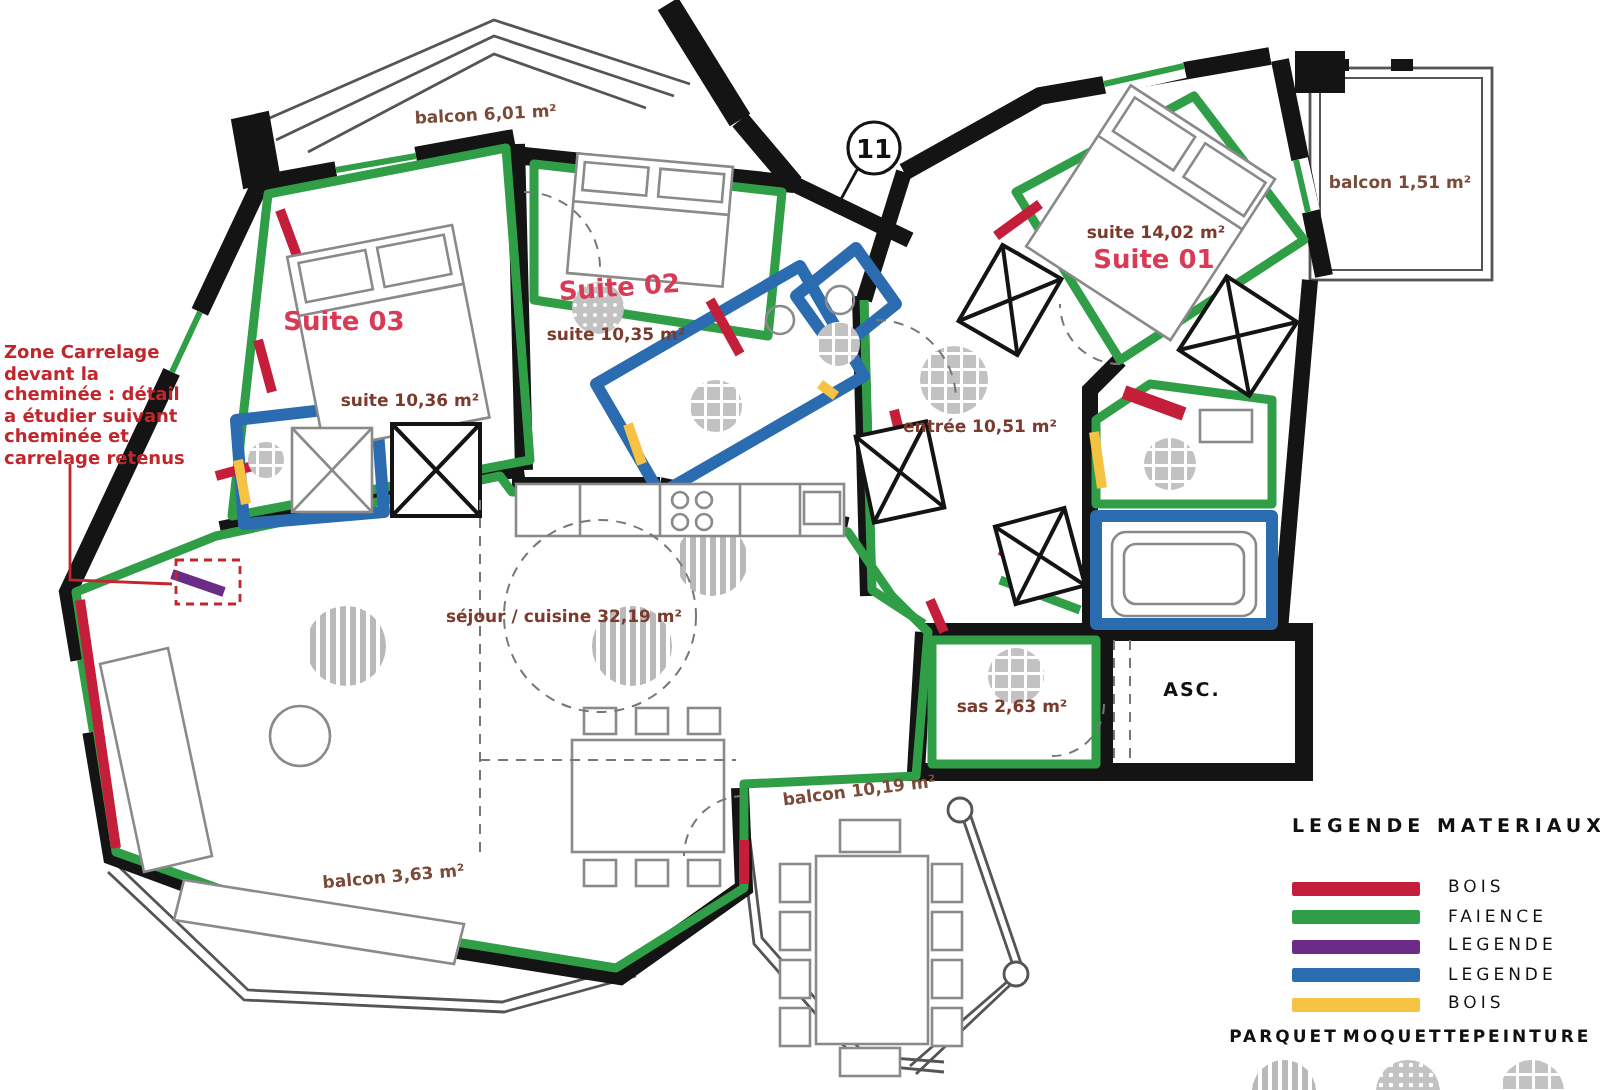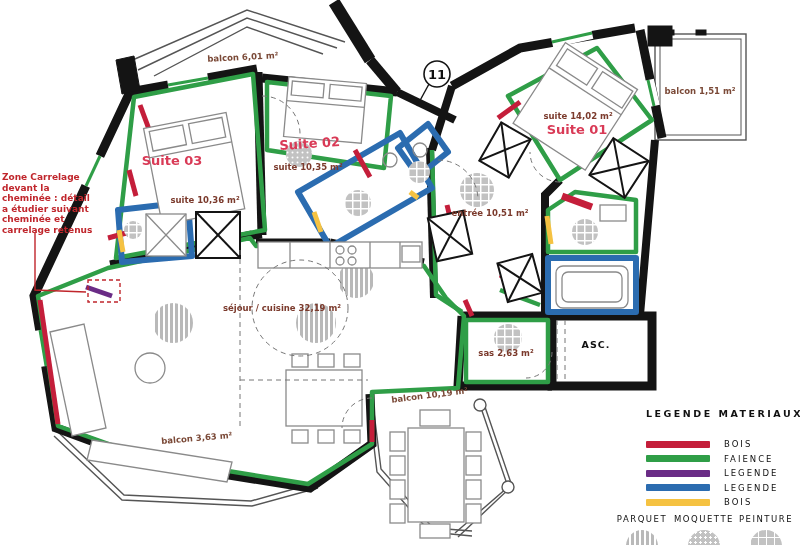--- a/index.html
+++ b/index.html
@@ -15,21 +15,21 @@
               font-size:9px;font-weight:bold;line-height:1.18;}
   
   #legend{position:absolute;left:612px;top:408px;width:184px;}
   .legend-title{font-size:9.5px;font-weight:bold;letter-spacing:2.5px;color:#111;
                 margin:0 0 20px 34px;white-space:nowrap;}
   .mat-row{display:flex;align-items:center;margin:0 0 4.5px 34px;}
   .mat-bar{width:64px;height:7px;margin-right:14px;border-radius:1px;}
   .mat-label{font-size:8.5px;font-weight:normal;letter-spacing:2px;color:#111;}
   #floors{display:flex;justify-content:space-between;margin-top:7px;}
   .floor-col{display:flex;flex-direction:column;align-items:center;width:60px;}
-  .floor-label{font-size:8.5px;font-weight:normal;letter-spacing:1.5px;color:#111;
+  .floor-label{font-size:8.5px;font-weight:bold;letter-spacing:1.5px;color:#111;
                margin-bottom:6px;white-space:nowrap;}
   .floor-swatch{width:32px;height:32px;border-radius:50%;}
   .sw-stripes{background:repeating-linear-gradient(90deg,#b9b9b9 0 3px,#ffffff 3px 5px);}
   .sw-dots{background-color:#c2c2c2;
            background-image:radial-gradient(#ffffff 1px,rgba(0,0,0,0) 1.3px);
            background-size:5px 5px;}
   .sw-grid{background-color:#c2c2c2;
            background-image:repeating-linear-gradient(0deg,#ffffff 0 1.5px,rgba(0,0,0,0) 1.5px 8px),
                             repeating-linear-gradient(90deg,#ffffff 0 1.5px,rgba(0,0,0,0) 1.5px 8px);}
 </style>

